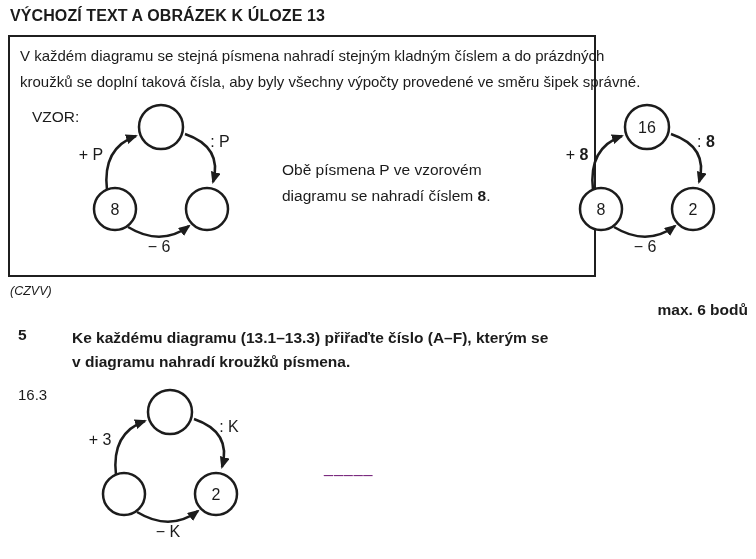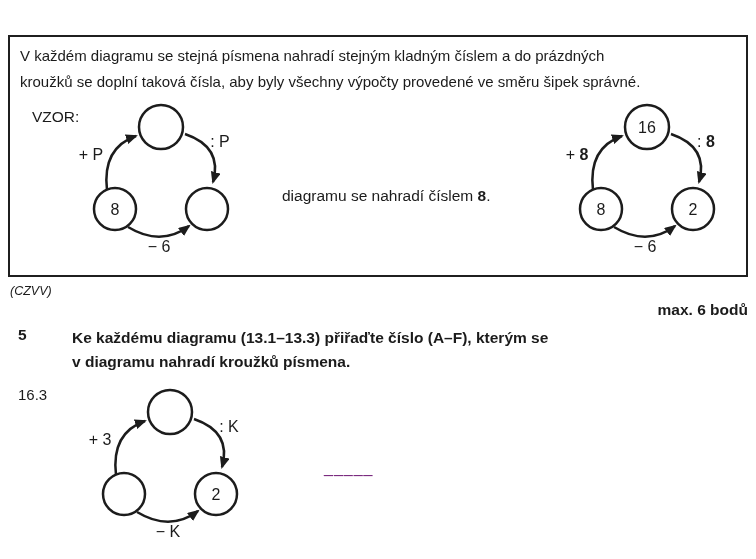--- a/index.html
+++ b/index.html
@@ -17,21 +17,21 @@
     position: absolute;
     left: 10px; top: 7px;
     font-size: 16px;
     font-weight: bold;
     letter-spacing: 0.1px;
     white-space: nowrap;
   }
   .intro-box {
     position: absolute;
     left: 8px; top: 35px;
-    width: 740px; height: 242px;
+    width: 588px; height: 242px;
     border: 2px solid #1f1f1f;
     background: #ffffff;
   }
   .intro-text {
     position: absolute;
     left: 10px; top: 6px;
     font-size: 15px;
     line-height: 26px;
     white-space: nowrap;
   }
@@ -98,20 +98,21 @@
     fill: #1c1c1c;
     text-anchor: middle;
   }
   svg.bold-vals .val { font-weight: bold; }
 </style>
 </head>
 <body>
 
 <div class="page">
 
+  <div class="title">VÝCHOZÍ TEXT A OBRÁZEK K ÚLOZE 13</div>
 
   <div class="intro-box">
     <div class="intro-text">
       <span>V každém diagramu se stejná písmena nahradí stejným kladným číslem a do prázdných</span><br>
       <span>kroužků se doplní taková čísla, aby byly všechny výpočty provedené ve směru šipek správné.</span>
     </div>
 
     <div class="vzor-label">VZOR:</div>
 
     <svg class="diagram d1" width="200" height="170" viewBox="0 0 200 170">
@@ -128,21 +129,21 @@
       <circle class="circ" cx="146" cy="112" r="21"></circle>
       <text x="100" y="36"></text>
       <text x="54" y="118">8</text>
       <text x="146" y="118"></text>
       <text x="30" y="63"><tspan>+ </tspan><tspan class="val">P</tspan></text>
       <text x="159" y="50"><tspan>: </tspan><tspan class="val">P</tspan></text>
       <text x="98" y="155">− 6</text>
     </svg>
 
     <div class="caption">
-      <br>
+      <span>Obě písmena P ve vzorovém</span><br>
       <span><span>diagramu se nahradí číslem </span><b>8</b><span>.</span></span>
     </div>
 
     <svg class="diagram d2 bold-vals" width="200" height="170" viewBox="0 0 200 170">
       <defs>
         <marker id="ah2" markerUnits="userSpaceOnUse" markerWidth="13" markerHeight="11" refX="10" refY="5" orient="auto">
           <path d="M0,0 L12,5 L0,10 Z" fill="#1c1c1c"></path>
         </marker>
       </defs>
       <path class="arrow" d="M 46 93 Q 41 51 75 39" marker-end="url(#ah2)"></path>

